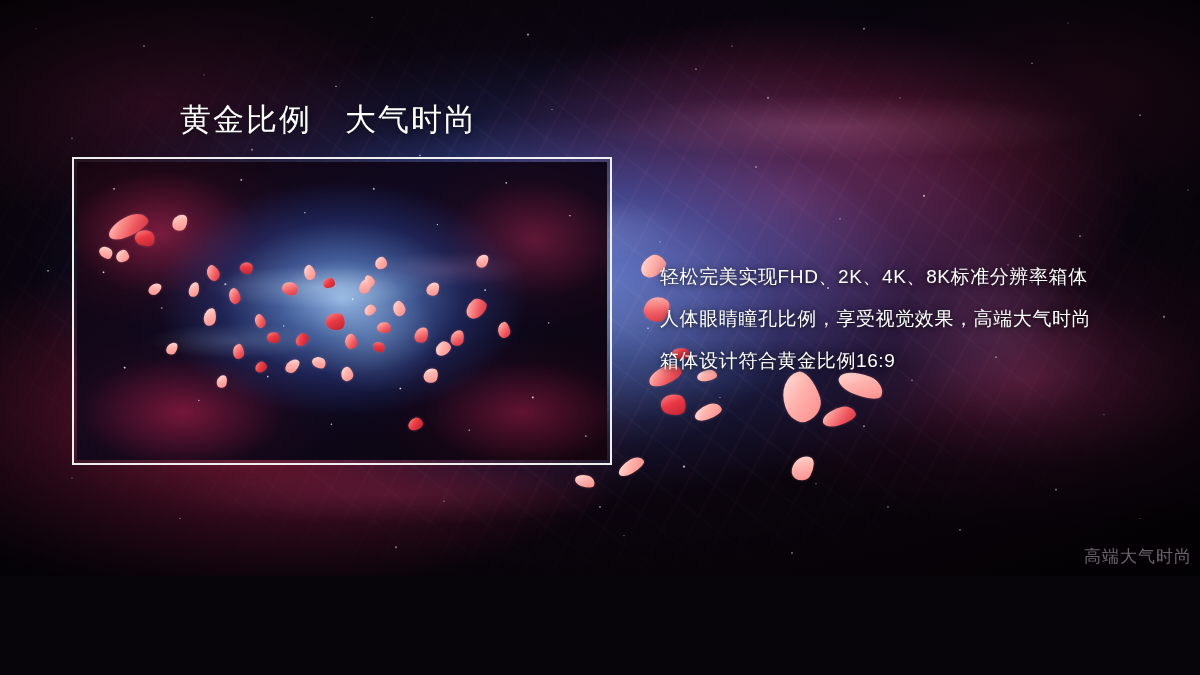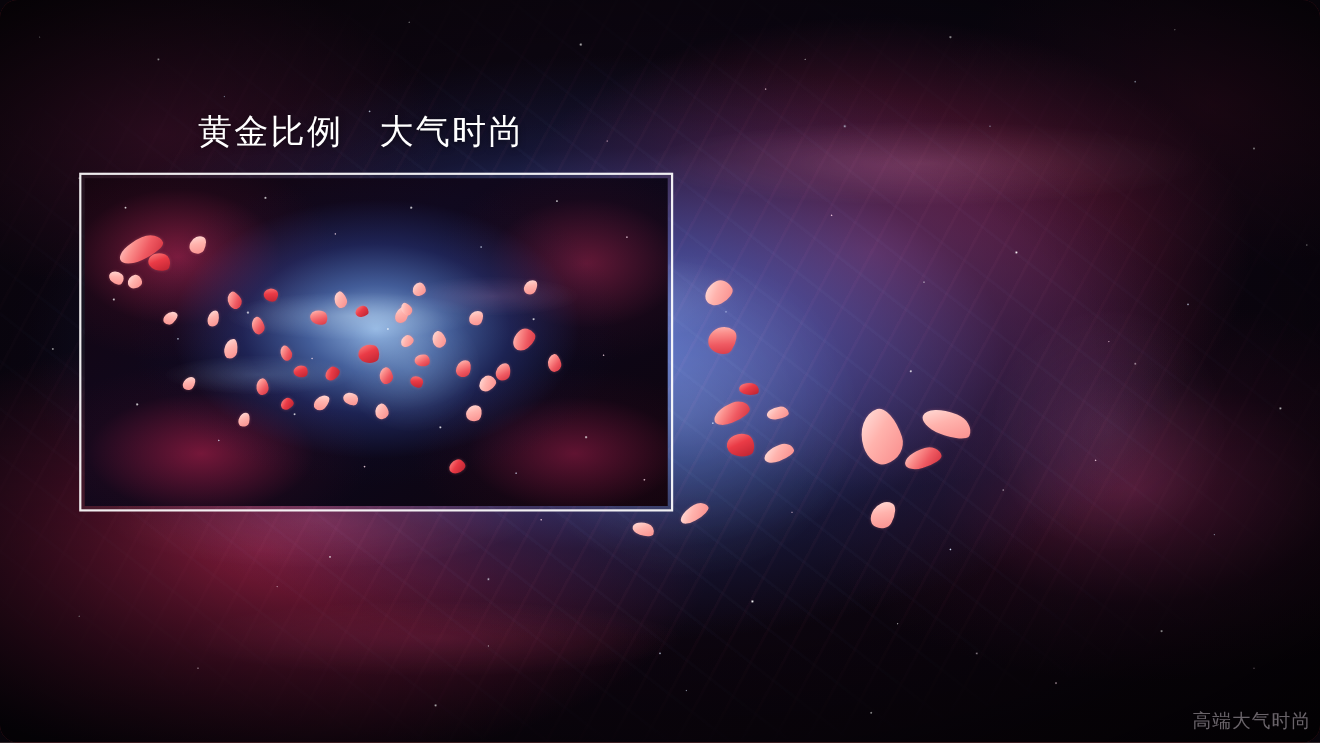--- a/index.html
+++ b/index.html
@@ -4,24 +4,23 @@
 <style>
   * { margin:0; padding:0; box-sizing:border-box; }
   html, body {
     width:1200px; height:675px; overflow:hidden;
     background:#07040a;
     font-family:"Liberation Sans", sans-serif;
   }
 
   #slide {
     position:relative;
-    width:1200px; height:675px;
+    width:1200px; height:576px;
     overflow:hidden;
-    background:#7f1d1d;
-    border-radius:16px;
+    background:#701a75;
   }
 
   
   .bg-layer { position:absolute; inset:0; }
 
   .neb-base {
     background:
       radial-gradient(ellipse 58% 52% at 46% 47%, rgba(92,120,210,0.95) 0%, rgba(62,84,168,0.72) 28%, rgba(32,40,92,0.45) 52%, rgba(12,12,34,0.0) 76%),
       radial-gradient(ellipse 40% 44% at 66% 34%, rgba(185,52,96,0.80) 0%, rgba(140,34,74,0.52) 38%, rgba(60,14,36,0.0) 72%),
       radial-gradient(ellipse 46% 40% at 20% 74%, rgba(196,40,82,0.72) 0%, rgba(128,24,58,0.48) 40%, rgba(44,10,26,0.0) 74%),
@@ -301,16 +300,21 @@
   <div class="petal pale" style="left:697px; top:370px; width:20px; height:11px; transform:rotate(-8deg);"></div>
   <div class="petal pale" style="left:694px; top:405px; width:28px; height:14px; transform:rotate(-20deg);"></div>
   <div class="petal pale" style="left:783px; top:372px; width:36px; height:50px; transform:rotate(-18deg);"></div>
   <div class="petal pale" style="left:838px; top:374px; width:46px; height:22px; transform:rotate(22deg);"></div>
   <div class="petal" style="left:822px; top:408px; width:34px; height:17px; transform:rotate(-16deg);"></div>
   <div class="petal pale" style="left:793px; top:455px; width:20px; height:26px; transform:rotate(28deg);"></div>
   <div class="petal deep" style="left:672px; top:348px; width:18px; height:11px; transform:rotate(8deg);"></div>
   <div class="petal pale" style="left:617px; top:460px; width:28px; height:13px; transform:rotate(-30deg);"></div>
   <div class="petal pale" style="left:575px; top:475px; width:20px; height:12px; transform:rotate(18deg);"></div>
 
+  <div id="body-text">
+    <p>轻松完美实现FHD、2K、4K、8K标准分辨率箱体</p>
+    <p>人体眼睛瞳孔比例，享受视觉效果，高端大气时尚</p>
+    <p>箱体设计符合黄金比例16:9</p>
+  </div>
 
   <div id="watermark">高端大气时尚</div>
 
 </div>
 
 </body></html>

